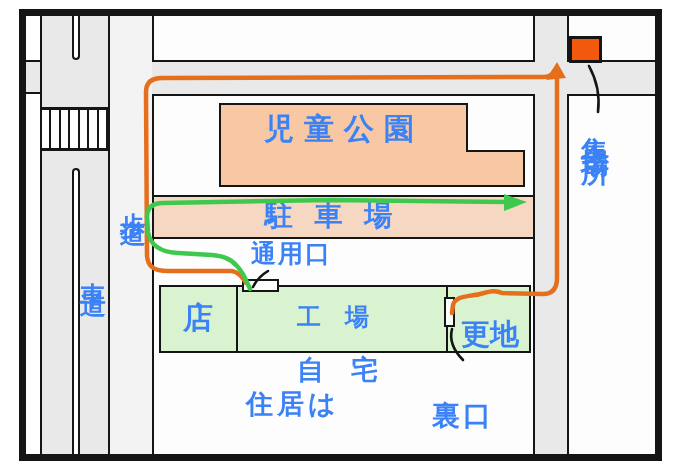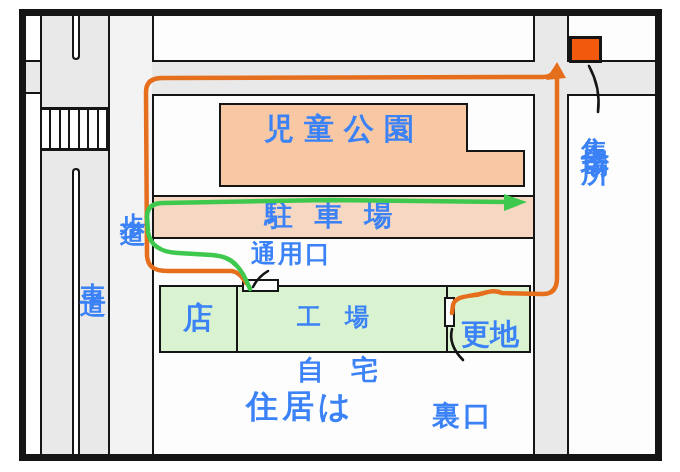--- a/index.html
+++ b/index.html
@@ -50,21 +50,21 @@
   .cell{display:flex;align-items:center;justify-content:center;}
   .vert{writing-mode:vertical-rl;text-orientation:upright;}
   #lbl-park{left:225px;top:108px;width:238px;height:42px;font-size:30px;letter-spacing:10px;justify-content:center;display:flex;align-items:center;}
   #lbl-parking{left:152px;top:195px;width:383px;height:42px;font-size:28px;letter-spacing:6px;padding-right:24px;}
   #lbl-shop{left:161px;top:287px;width:74px;height:62px;font-size:30px;}
   #lbl-factory{left:224px;top:287px;width:207px;height:62px;font-size:24px;padding-left:11px;}
   #lbl-vacant{left:450px;top:287px;width:80px;height:62px;font-size:29px;margin-top:16px;}
   #lbl-service{left:251px;top:241px;font-size:25px;letter-spacing:2px;}
   #lbl-back{left:432px;top:361px;font-size:28px;letter-spacing:3px;margin-top:40px;}
   #lbl-home{left:272px;top:356px;font-size:27px;margin-left:25px;}
-  #lbl-res1{left:246px;top:390px;font-size:32px;letter-spacing:4px;}
+  #lbl-res1{left:246px;top:390px;font-size:27px;letter-spacing:4px;}
   #lbl-res2{left:288px;top:414px;font-size:28px;letter-spacing:1px;}
   #lbl-sidewalk{left:119px;top:192px;font-size:26px;letter-spacing:8px;}
   #lbl-roadway{left:79px;top:262px;font-size:26px;letter-spacing:9px;}
   #lbl-meeting{left:580px;top:114px;font-size:28px;letter-spacing:7px;}
   
   #overlay{left:0;top:0;width:680px;height:472px;z-index:10;pointer-events:none;}
   .route-orange{stroke:#e66f1e;stroke-width:4.5;fill:none;stroke-linecap:round;stroke-linejoin:round;}
   .route-green{stroke:#3ec94e;stroke-width:4.5;fill:none;stroke-linecap:round;stroke-linejoin:round;}
   .pointer{stroke:#151515;stroke-width:2.6;fill:none;stroke-linecap:round;}
 </style>

